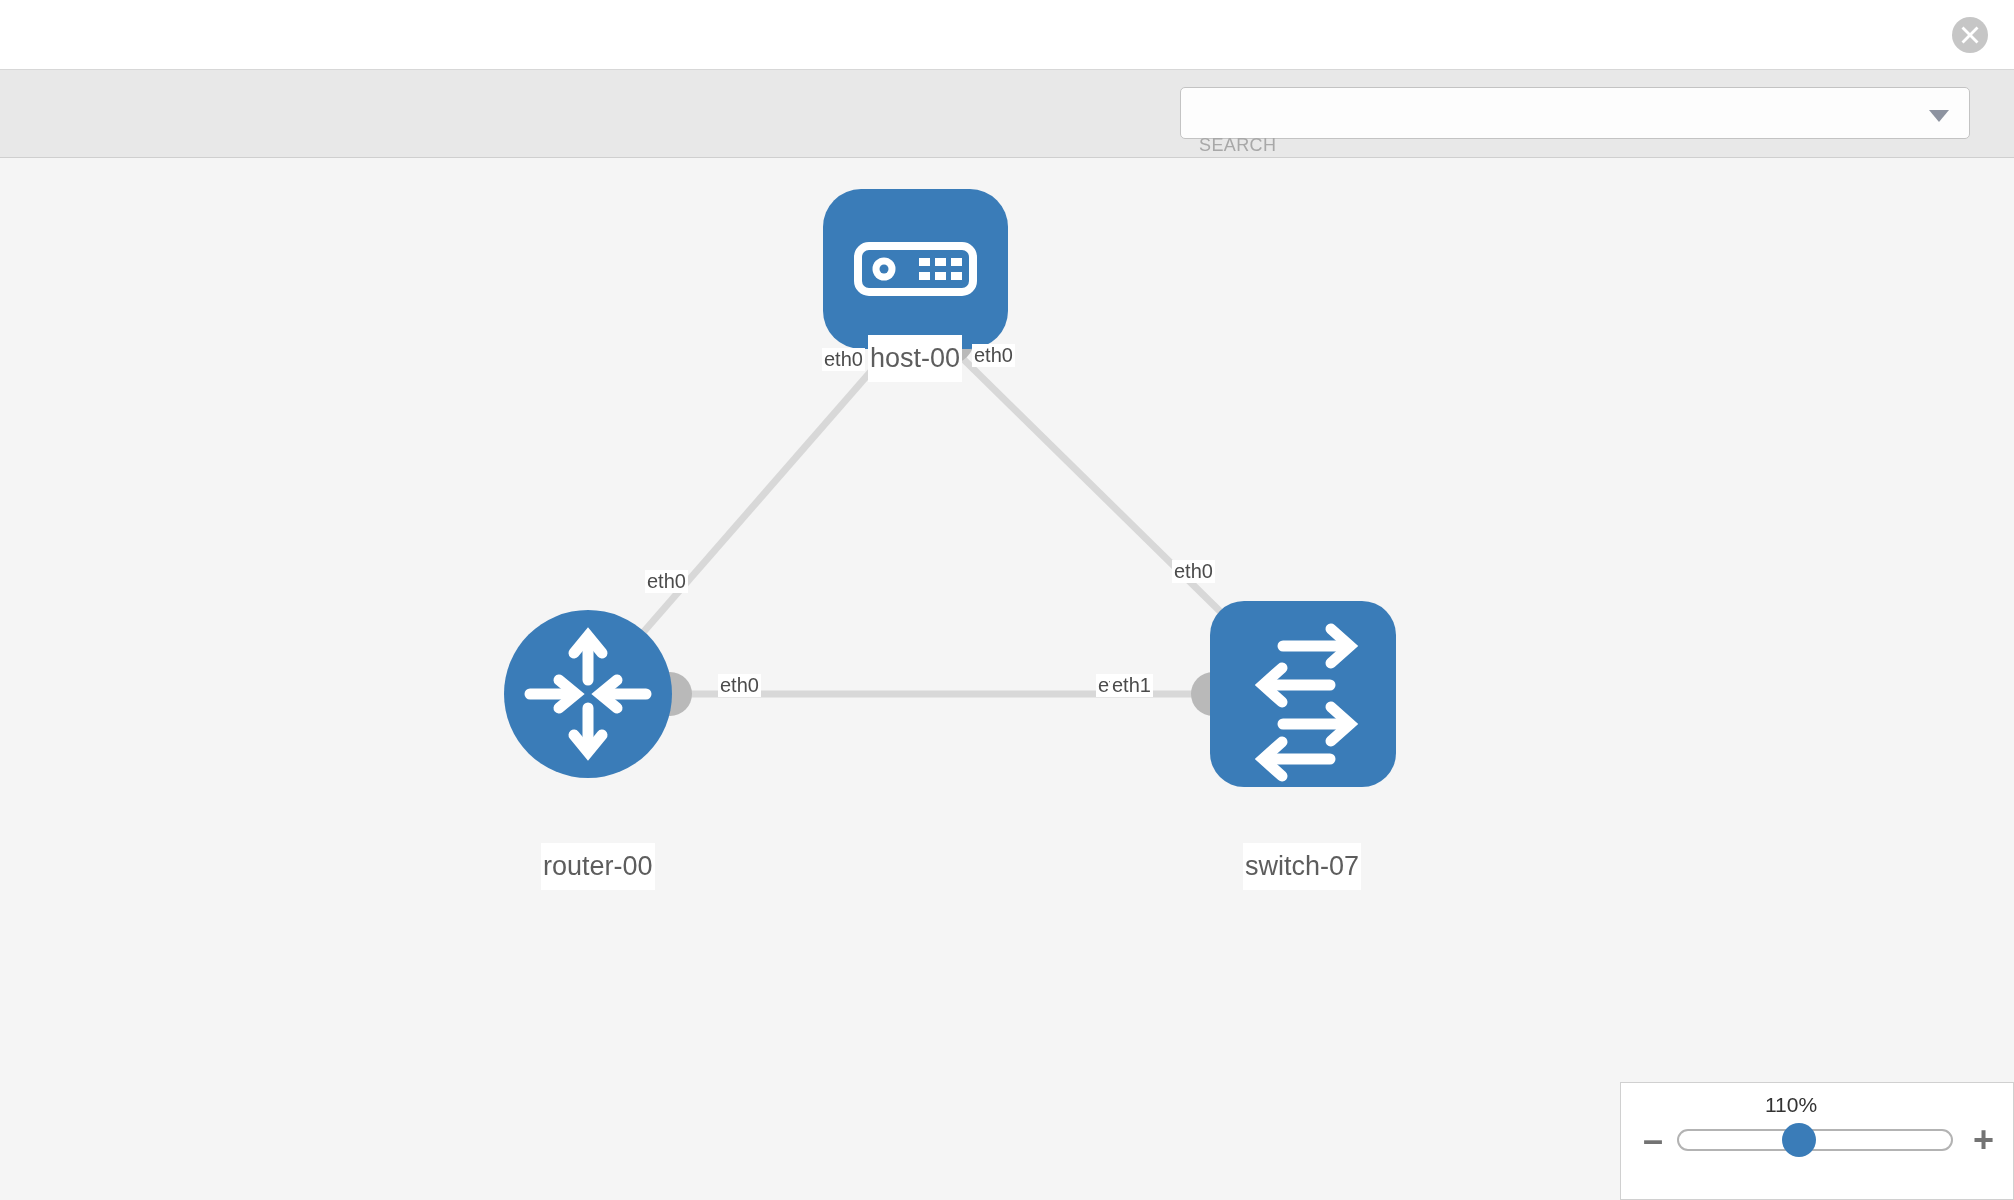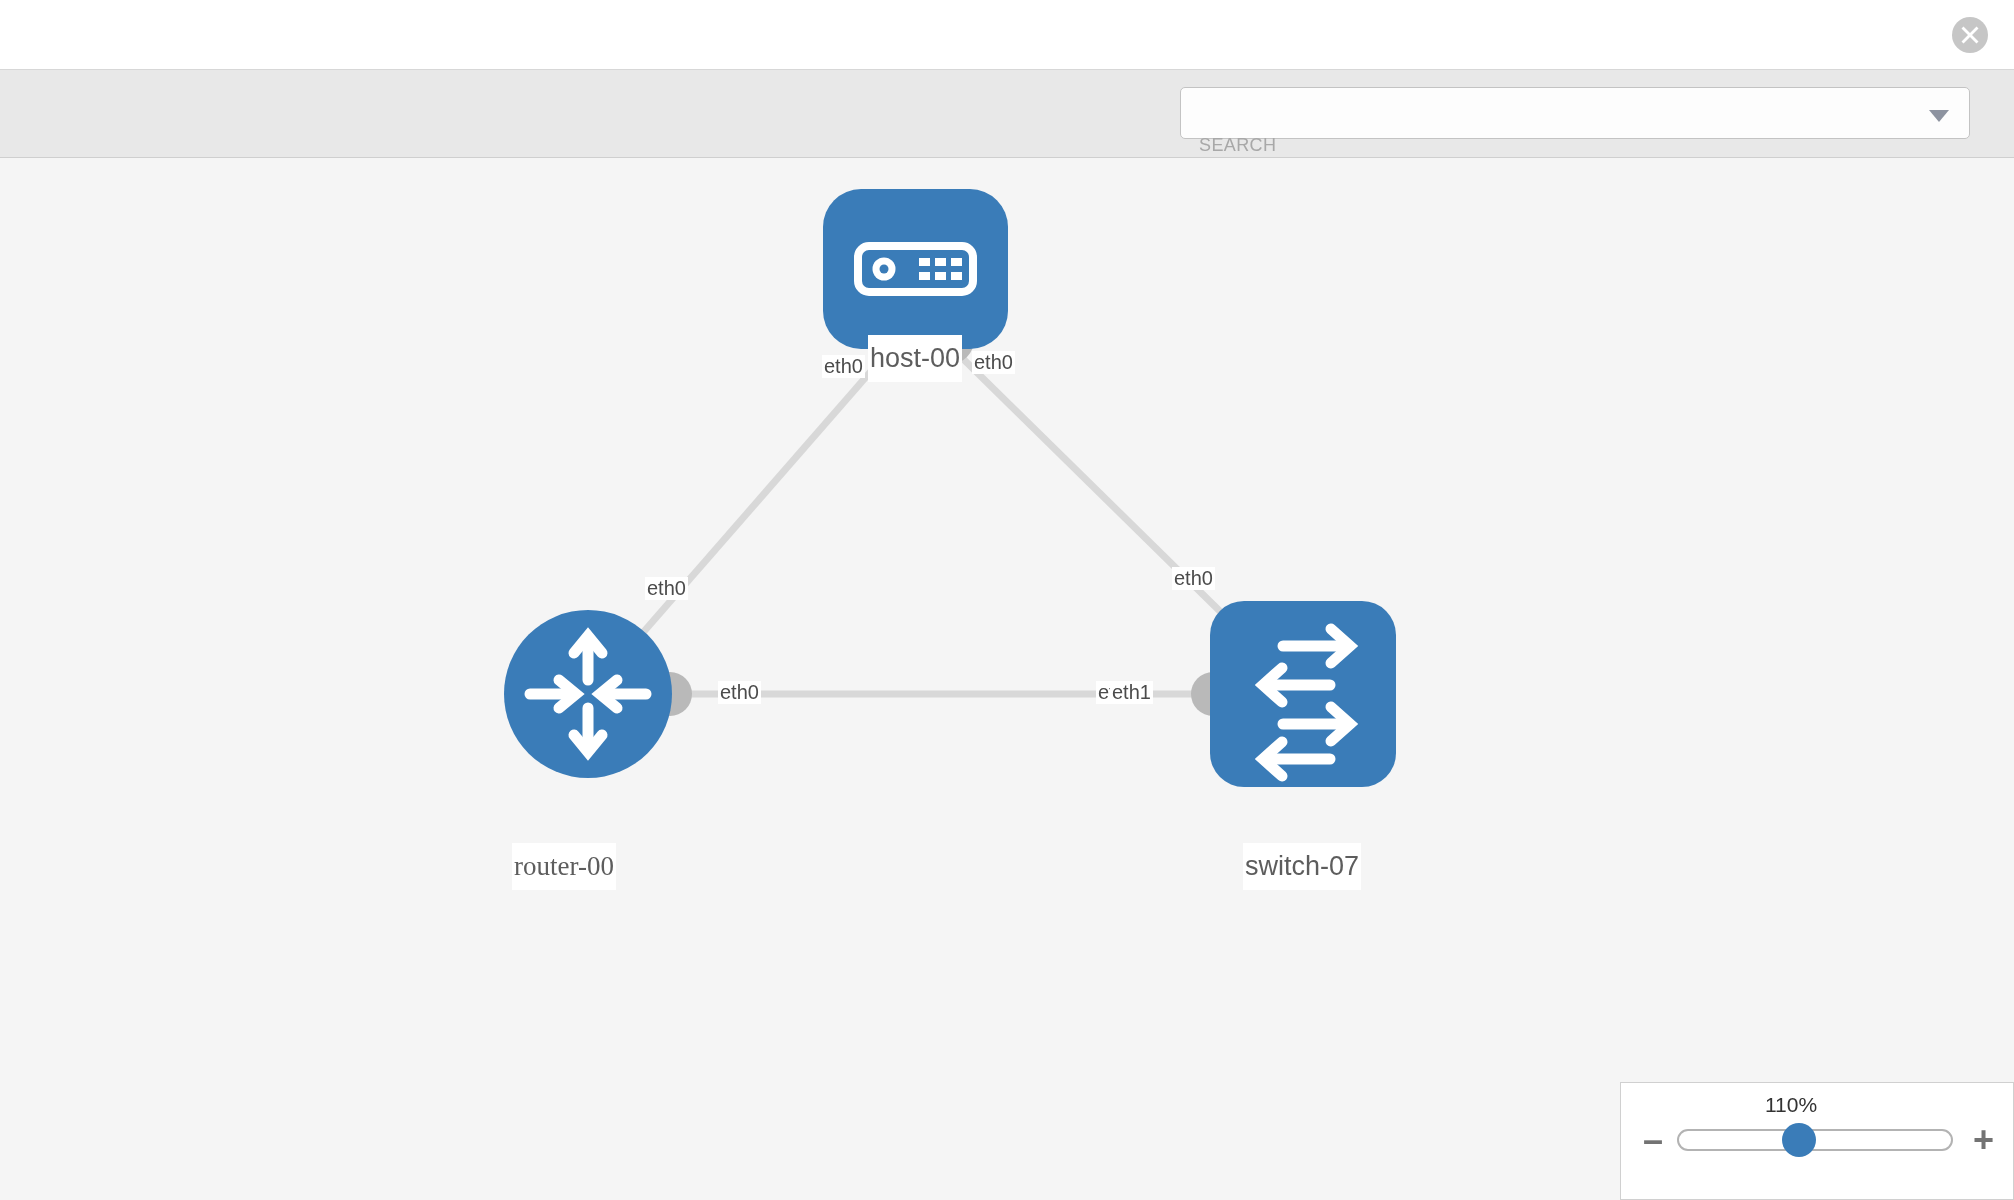--- a/index.html
+++ b/index.html
@@ -139,21 +139,20 @@
     white-space: nowrap;
     padding: 8px 2px;
   }
   .elabel {
     position: absolute;
     font-size: 20px;
     color: #4b4b4b;
     background: #ffffff;
     white-space: nowrap;
     padding: 0 2px;
-    margin-top: 7px;
   }
 
   
   .zoom-panel {
     position: absolute;
     left: 1620px;
     top: 1082px;
     width: 394px;
     height: 118px;
     background: #ffffff;
@@ -316,21 +315,21 @@
 
   <span class="elabel" style="left:822px; top:190px;">eth0</span>
   <span class="elabel" style="left:972px; top:186px;">eth0</span>
   <span class="elabel" style="left:645px; top:412px;">eth0</span>
   <span class="elabel" style="left:1172px; top:402px;">eth0</span>
   <span class="elabel" style="left:718px; top:516px;">eth0</span>
   <span class="elabel" style="left:1096px; top:516px;">eth0</span>
   <span class="elabel" style="left:1110px; top:516px;">eth1</span>
 
   <span class="nlabel" style="left:868px; top:177px;">host-00</span>
-  <span class="nlabel" style="left:512px; top:685px;font-family:Liberation Serif, serif;">router-00</span>
+  <span class="nlabel" style="left:541px; top:685px;">router-00</span>
   <span class="nlabel" style="left:1243px; top:685px;">switch-07</span>
 
   <div class="zoom-panel" style="left:1620px; top:924px;">
     <div class="zoom-pct">110%</div>
     <div class="zoom-minus">–</div>
     <div class="zoom-track"></div>
     <div class="zoom-thumb"></div>
     <div class="zoom-plus">+</div>
   </div>
 

